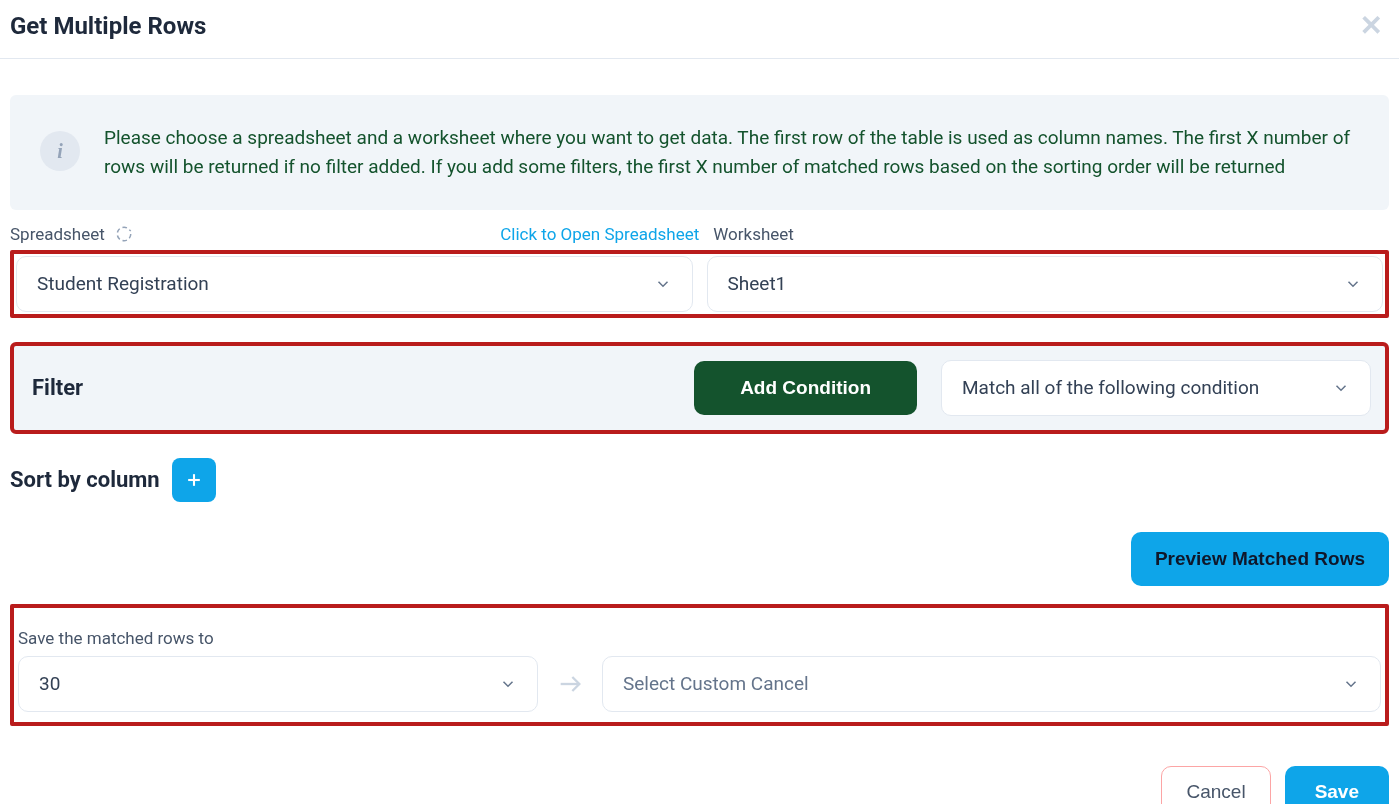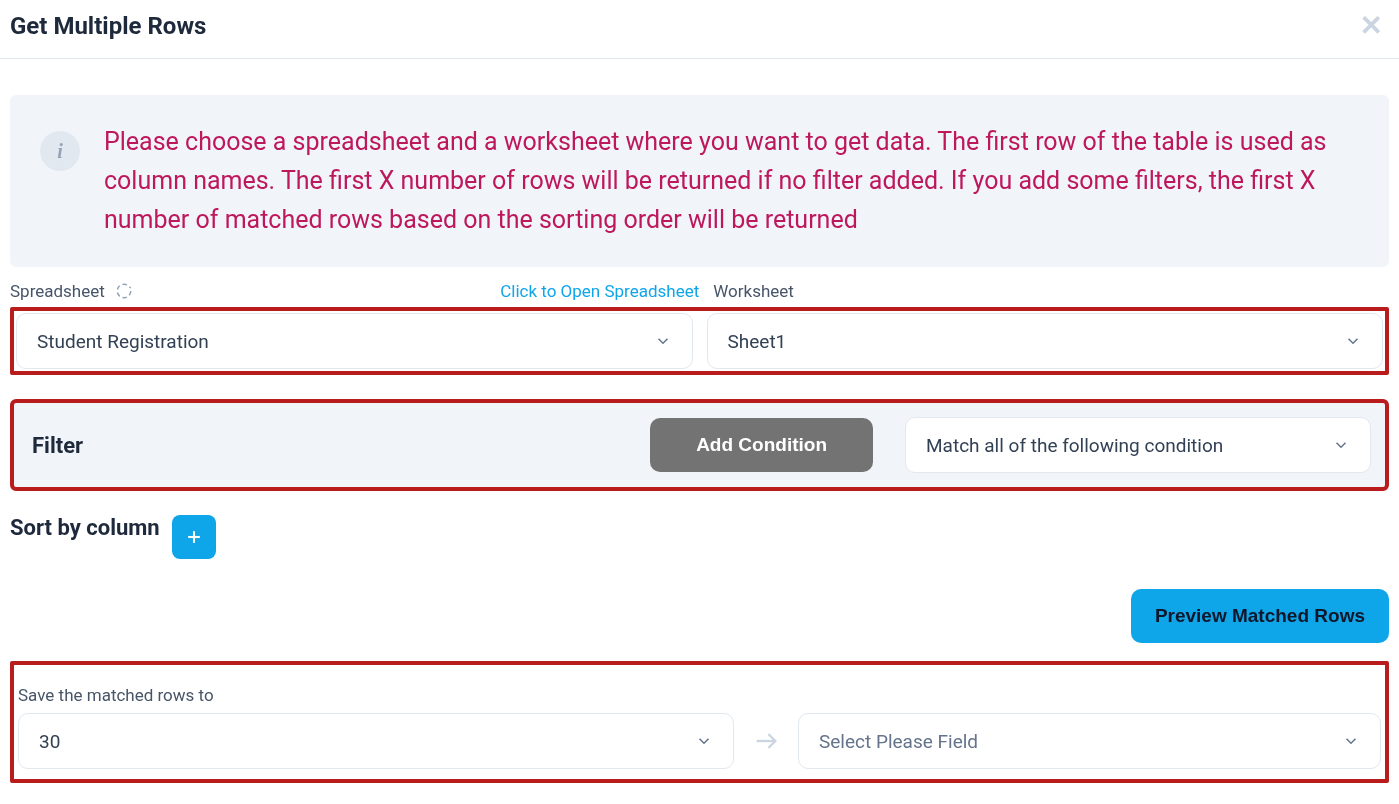--- a/index.html
+++ b/index.html
@@ -57,23 +57,23 @@
       margin-top: 8px;
     }
     .info-icon-circle span {
       font-family: Georgia, serif;
       font-style: italic;
       font-weight: 700;
       font-size: 20px;
       color: #94a3b8;
     }
     .info-text {
-      font-size: 25px;
+      font-size: 19px;
       line-height: 1.55;
-      color: #be185d;
+      color: #14532d;
     }
     .row-labels {
       display: flex;
       font-size: 17px;
       color: #475569;
       margin-bottom: 6px;
     }
     .lbl-spreadsheet {
       display: flex;
       align-items: center;
@@ -122,45 +122,46 @@
       width: 18px;
       height: 18px;
       flex-shrink: 0;
     }
     .hb2 {
       display: flex;
       align-items: center;
       background: #f1f5f9;
       border-radius: 6px;
       padding: 14px 14px 14px 18px;
-      gap: 32px;
+      gap: 24px;
       margin-bottom: 24px;
     }
     .filter-label {
       font-size: 22px;
       font-weight: 700;
       color: #1e293b;
       flex: 1;
     }
     .btn-primary {
-      background: #737373;
+      background: #14532d;
       color: #fff;
       border: none;
       border-radius: 10px;
       font-size: 19px;
       font-weight: 600;
       padding: 16px 46px;
       cursor: pointer;
     }
     .match-select {
-      width: 466px;
+      width: 430px;
       flex: none;
     }
     .sort-row {
       display: flex;
+      align-items: center;
       gap: 12px;
       margin-bottom: 30px;
     }
     .sort-label {
       font-size: 22px;
       font-weight: 700;
       color: #1e293b;
     }
     .plus-btn {
       width: 44px;
@@ -195,21 +196,21 @@
       font-size: 17px;
       color: #475569;
       margin-bottom: 8px;
     }
     .save-row {
       display: flex;
       align-items: center;
       gap: 18px;
     }
     .save-select-left {
-      width: 716px;
+      width: 520px;
       flex: none;
     }
     .arrow-icon {
       width: 28px;
       height: 28px;
       color: #cbd5e1;
       flex-shrink: 0;
     }
     .save-select-right {
       flex: 1;
@@ -319,21 +320,21 @@
         <span>30</span>
         <svg class="chevron" viewBox="0 0 24 24" fill="none" stroke="#64748b" stroke-width="2">
             <polyline points="6 9 12 15 18 9"></polyline>
           </svg>
       </div>
       <svg class="arrow-icon" viewBox="0 0 24 24" fill="none" stroke="#cbd5e1" stroke-width="2">
           <line x1="4" y1="12" x2="20" y2="12"></line>
           <polyline points="14 6 20 12 14 18"></polyline>
         </svg>
       <div class="select-box save-select-right">
-        <span class="placeholder-text">Select Please Field</span>
+        <span class="placeholder-text">Select Custom Cancel</span>
         <svg class="chevron" viewBox="0 0 24 24" fill="none" stroke="#64748b" stroke-width="2">
             <polyline points="6 9 12 15 18 9"></polyline>
           </svg>
       </div>
     </div>
   </div>
 
 </div>
 
 <div class="footer">

